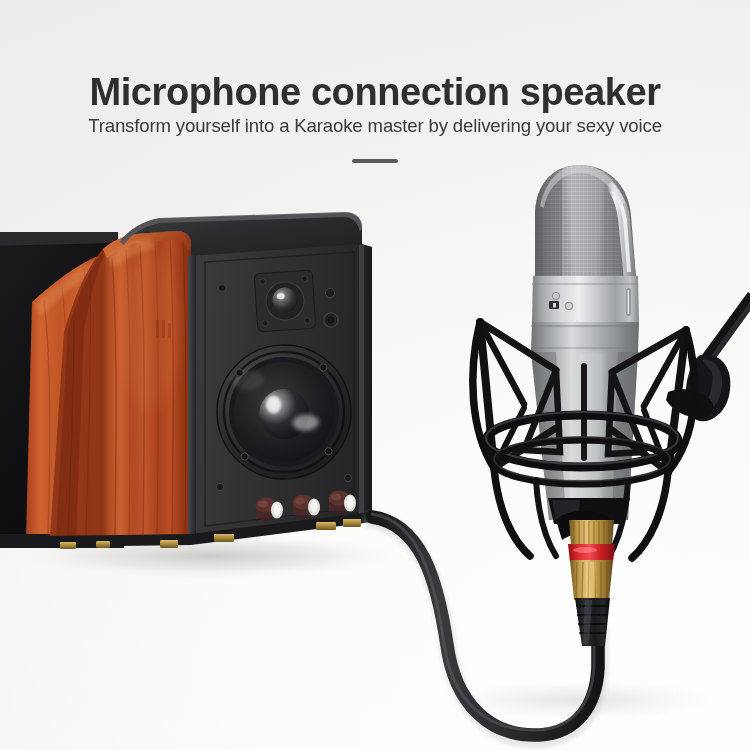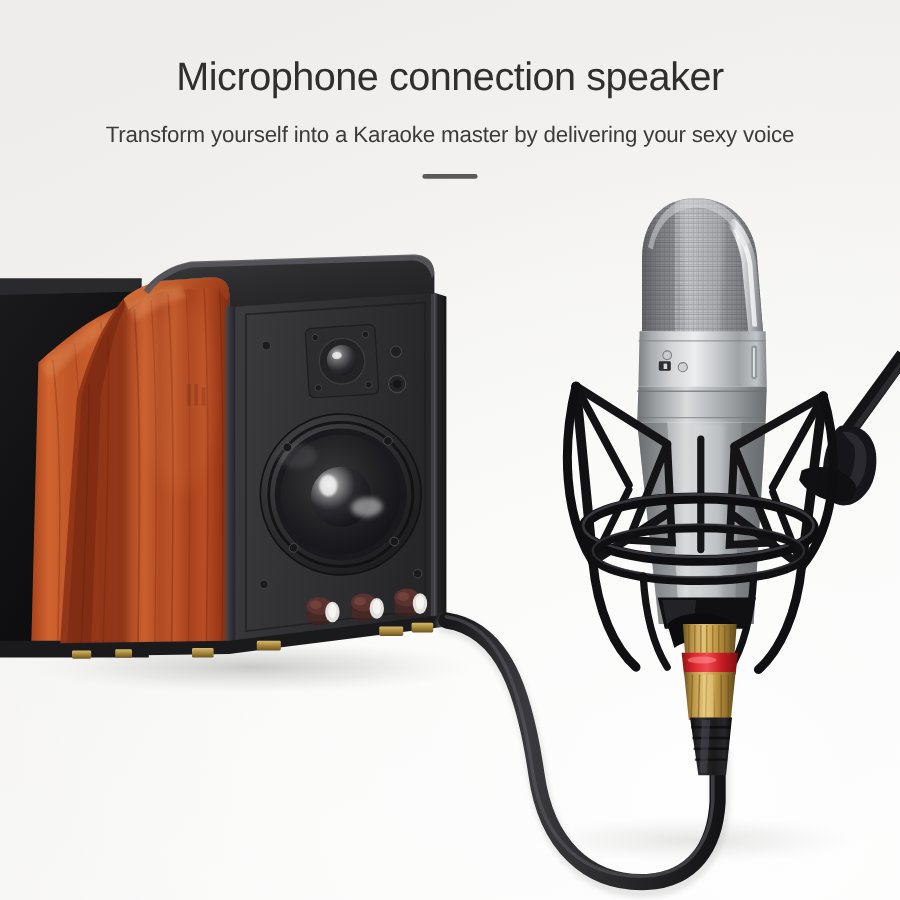--- a/index.html
+++ b/index.html
@@ -16,29 +16,28 @@
       radial-gradient(115% 95% at 78% 88%, #fdfdfd 0%, #f9f9f8 42%, #f3f2f1 72%, #eeedec 100%);
   }
   .bg-wash {
     position:absolute; inset:0;
     background:linear-gradient(160deg, rgba(238,237,235,0.85) 0%, rgba(248,248,247,0.2) 38%, rgba(255,255,255,0.55) 100%);
     pointer-events:none;
   }
   
   #header { position:absolute; left:0; top:0; width:750px; text-align:center; }
   #title {
-    margin-top:45px;
-    font-size:33px;
-    font-weight:normal;
+    margin-top:70px;
+    font-size:38px;
+    font-weight:bold;
     letter-spacing:-0.4px;
     color:#2f2f2f;
     line-height:1.18;
   }
   #subtitle {
-    margin-top:17px;
     font-size:18.6px;
     font-weight:normal;
     color:#3b3b3b;
     letter-spacing:-0.15px;
   }
   #divider {
     width:46px; height:4px;
     background:#5a5a5a;
     border-radius:2px;
     margin:22px auto 0;

